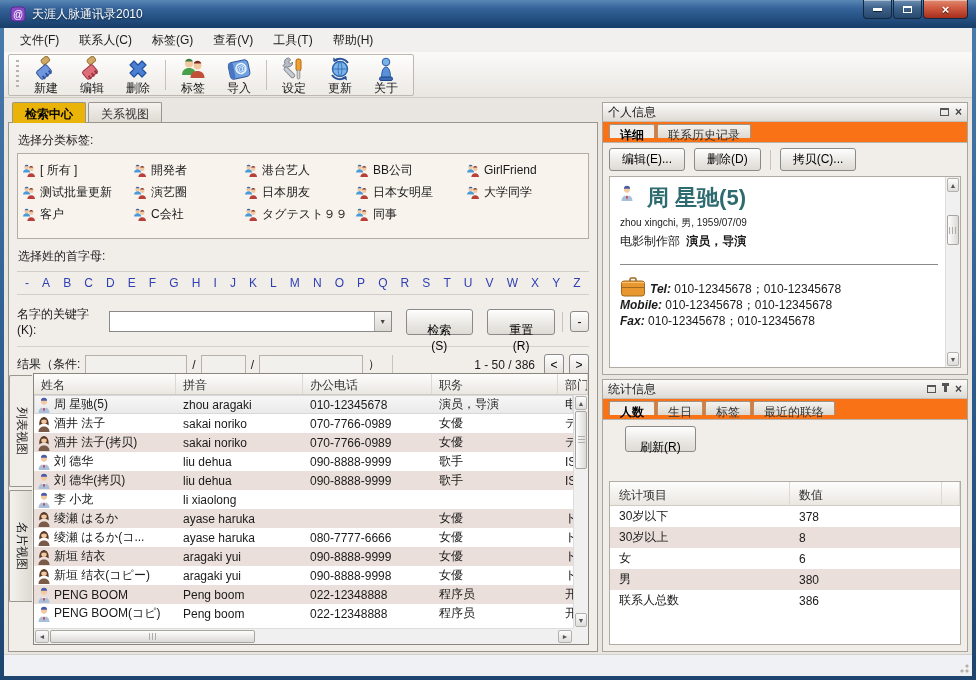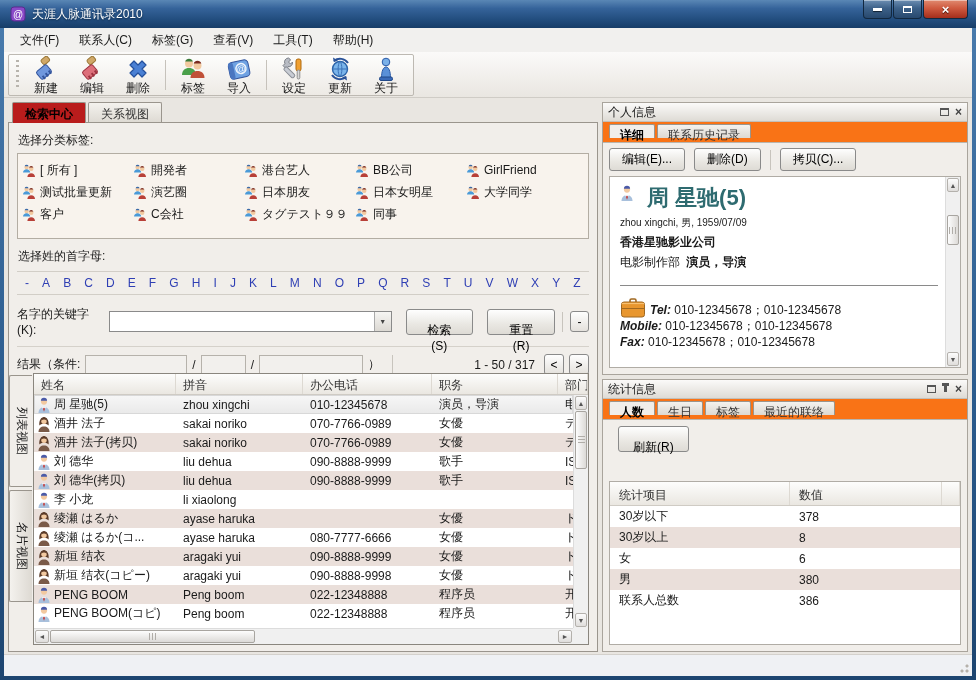--- a/index.html
+++ b/index.html
@@ -43,21 +43,21 @@
   .tbtn:nth-child(5)::before,.tbtn:nth-child(7)::before { content:''; position:absolute; left:-5px; top:4px; bottom:4px; width:1px; background:#c6c2bb; }
 
   
   .client { position:absolute; left:4px; right:4px; top:98px; bottom:26px; background:#e9e6e1; }
 
   
   .left-panel { position:absolute; left:4px; top:4px; width:590px; bottom:2px; }
   .lp-tabs { display:flex; height:21px; padding-left:4px; }
   .tab { border:1px solid #9a958d; border-bottom:none; background:linear-gradient(180deg,#f4f2ee,#ddd9d2);
     padding:3px 12px 0; margin-right:2px; border-radius:2px 2px 0 0; color:#333; }
-  .tab.selected { background:#b91c1c; font-weight:bold; color:#000; position:relative; z-index:2; }
+  .tab.selected { background:#eab308; font-weight:bold; color:#000; position:relative; z-index:2; }
   .lp-body { position:absolute; left:0; right:0; top:20px; bottom:0; border:1px solid #9a958d; background:#f1eeea; }
 
   .sec-label { margin:9px 9px 4px; }
   .tag-box { margin:0 8px; height:86px; border:1px solid #b3ada3; background:#f8f3ed; padding:5px 4px;
     display:grid; grid-template-rows:repeat(3,22px); grid-auto-flow:column; grid-auto-columns:111px; }
   .tag { display:flex; align-items:center; gap:4px; overflow:hidden; white-space:nowrap; }
   .tag .tic { width:14px; height:13px; flex:none; }
 
   .alpha-bar { margin:6px 8px 0; border-top:1px solid #d2cec7; border-bottom:1px solid #d2cec7;
     padding:4px 8px; display:flex; justify-content:space-between; }
@@ -504,21 +504,21 @@
 
         <div class="result-row">
           <span>结果（条件:</span>
           <input class="cond c1" disabled="" style="">
           <span>/</span>
           <input class="cond c2" disabled="" style="">
           <span>/</span>
           <input class="cond c3" disabled="" style="">
           <span>）</span>
           <div class="vsep"></div>
-          <span class="pager">1 - 50 / 317</span>
+          <span class="pager">1 - 50 / 386</span>
           <button class="mini-btn">&lt;</button>
           <button class="mini-btn">&gt;</button>
         </div>
 
         <div class="table-zone">
           <div class="vtabs">
             <div class="vtab selected">
                 <span class="vt">列表视图</span>
               </div>
               <div class="vtab">
@@ -538,21 +538,21 @@
                   <span class="gcell name-cell">
                     <span class="avatar"><svg width="14" height="16" viewBox="0 0 14 16">
                         <circle cx="7" cy="4.6" r="3.1" fill="#f2c9a0"></circle>
                         <path d="M3.9 3.8a3.1 3.1 0 0 1 6.2 0z" fill="#4a5aa8"></path>
                         <path d="M1.5 16c0-4 2.4-5.8 5.5-5.8s5.5 1.8 5.5 5.8z" fill="#a8c0dc"></path>
                         <path d="M4.6 10.6L7 9.9l2.4.7L7 12.2z" fill="#fff"></path>
                         <path d="M7 10.4l-1 1.3 1 3 1-3z" fill="#c03030"></path>
                       </svg></span>
                     <span>周 星驰(5)</span>
                   </span>
-                  <span class="gcell">zhou xingchi</span>
+                  <span class="gcell">zhou aragaki</span>
                   <span class="gcell">010-12345678</span>
                   <span class="gcell">演员，导演</span>
                   <span class="gcell">电影</span>
                 </div>
                 <div class="grow">
                   <span class="gcell name-cell">
                     <span class="avatar"><svg width="14" height="16" viewBox="0 0 14 16">
                         <path d="M2.4 9.5C1.8 4.5 4.2 1 7 1s5.2 3.5 4.6 8.5C10.5 8.3 9.4 7.8 7 7.8s-3.5.5-4.6 1.7z" fill="#5a3a28"></path>
                         <circle cx="7" cy="5.2" r="2.7" fill="#f2c9a0"></circle>
                         <path d="M4.3 4.4a2.7 2.7 0 0 1 5.4 0C8.8 3.7 8 3.4 7 3.4s-1.8.3-2.7 1z" fill="#5a3a28"></path>
@@ -768,21 +768,20 @@
               <span class="avatar-lg"><svg width="14" height="16" viewBox="0 0 14 16">
                     <circle cx="7" cy="4.6" r="3.1" fill="#f2c9a0"></circle>
                     <path d="M3.9 3.8a3.1 3.1 0 0 1 6.2 0z" fill="#4a5aa8"></path>
                     <path d="M1.5 16c0-4 2.4-5.8 5.5-5.8s5.5 1.8 5.5 5.8z" fill="#a8c0dc"></path>
                     <path d="M4.6 10.6L7 9.9l2.4.7L7 12.2z" fill="#fff"></path>
                     <path d="M7 10.4l-1 1.3 1 3 1-3z" fill="#c03030"></path>
                   </svg></span>
               <span class="d-name">周 星驰(5)</span>
             </div>
             <div class="d-meta">zhou xingchi, 男, 1959/07/09</div>
-            <div class="d-company">香港星驰影业公司</div>
             <div class="d-dept">
               <span>电影制作部</span>
               <b>演员，导演</b>
             </div>
             <hr class="d-rule">
             <div class="d-phones">
               <span class="briefcase"><svg width="26" height="20" viewBox="0 0 26 20">
                     <path d="M10 4V2.5A1.5 1.5 0 0 1 11.5 1h3A1.5 1.5 0 0 1 16 2.5V4" fill="none" stroke="#a06820" stroke-width="1.6"></path>
                     <rect x="1.5" y="4" width="23" height="15" rx="2.5" fill="#e8962e" stroke="#a06820"></rect>
                     <path d="M1.5 10.5h23" stroke="#a06820"></path>
@@ -821,21 +820,21 @@
             <span class="ic-close">×</span>
           </span>
         </div>
         <div class="p-tabs">
           <div class="tab selected">人数</div>
             <div class="tab">生日</div>
             <div class="tab">标签</div>
             <div class="tab">最近的联络</div>
         </div>
         <div class="s-refresh">
-          <button class="btn" style="margin-left:9px;">刷新(R)</button>
+          <button class="btn" style="margin-left:16px;">刷新(R)</button>
         </div>
         <div class="s-table">
           <div class="s-head">
             <div class="gh-cell">统计项目</div>
               <div class="gh-cell">数值</div>
             <div class="gh-cell"></div>
           </div>
           <div class="s-row">
               <span class="s-cell">30岁以下</span>
               <span class="s-cell">378</span>

